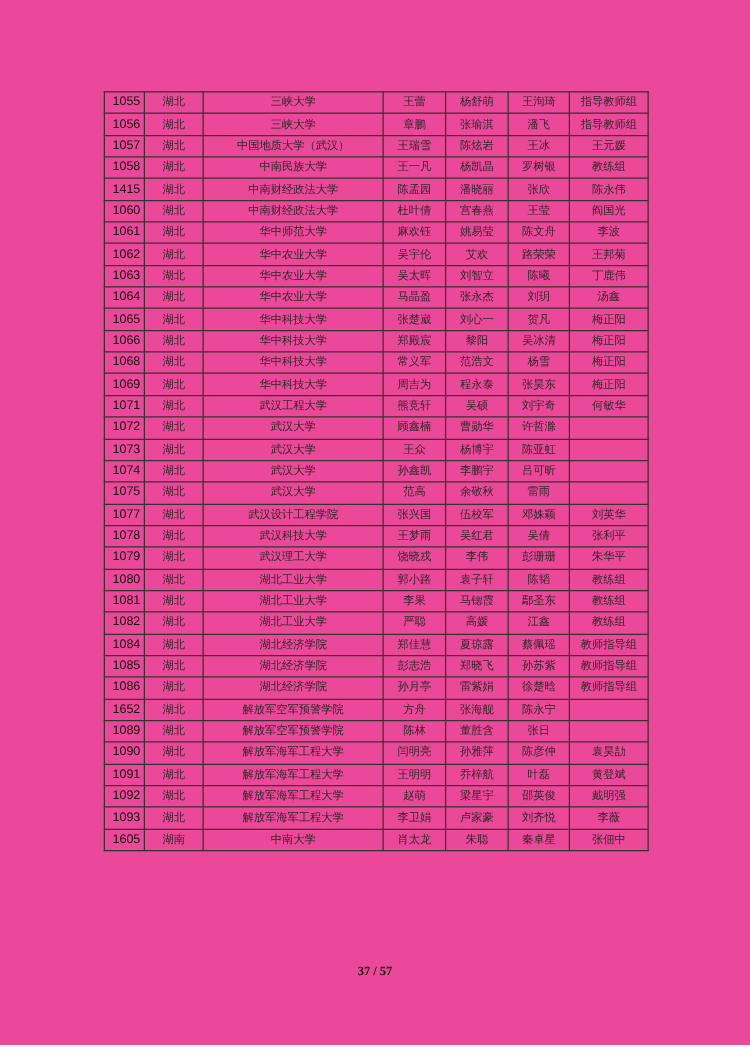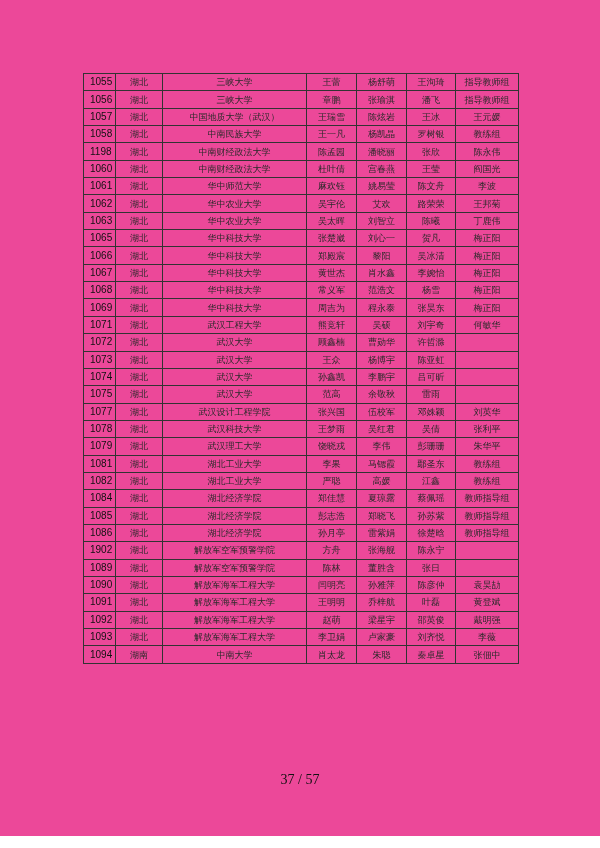--- a/index.html
+++ b/index.html
@@ -15,21 +15,21 @@
   table.roster td.num { text-align: left; padding-left: 6px;
                         font-family: "Liberation Sans", sans-serif; font-size: 10px; color: #111; }
   col.c-num { width: 32px; }
   col.c-prov { width: 47px; }
   col.c-school { width: 144px; }
   col.c-m1 { width: 50px; }
   col.c-m2 { width: 50px; }
   col.c-m3 { width: 49px; }
   col.c-adv { width: 63px; }
   .page-num { position: absolute; left: 0; width: 600px; top: 772px; text-align: center;
-              font-family: "Liberation Serif", serif; font-weight: normal; font-size: 14px; color: #111; }
+              font-family: "Liberation Serif", serif; font-weight: bold; font-size: 10px; color: #111; }
 </style>
 </head>
 <body>
 
 <div class="page">
   <table class="roster">
     <colgroup>
       <col class="c-num">
         <col class="c-prov">
         <col class="c-school">
@@ -69,21 +69,21 @@
         <tr>
     <td class="num">1058</td>
     <td>湖北</td>
     <td>中南民族大学</td>
     <td>王一凡</td>
     <td>杨凯晶</td>
     <td>罗树银</td>
     <td>教练组</td>
   </tr>
         <tr>
-    <td class="num">1198</td>
+    <td class="num">1415</td>
     <td>湖北</td>
     <td>中南财经政法大学</td>
     <td>陈孟园</td>
     <td>潘晓丽</td>
     <td>张欣</td>
     <td>陈永伟</td>
   </tr>
         <tr>
     <td class="num">1060</td>
     <td>湖北</td>
@@ -114,47 +114,47 @@
         <tr>
     <td class="num">1063</td>
     <td>湖北</td>
     <td>华中农业大学</td>
     <td>吴太晖</td>
     <td>刘智立</td>
     <td>陈曦</td>
     <td>丁鹿伟</td>
   </tr>
         <tr>
+    <td class="num">1064</td>
+    <td>湖北</td>
+    <td>华中农业大学</td>
+    <td>马晶盈</td>
+    <td>张永杰</td>
+    <td>刘玥</td>
+    <td>汤鑫</td>
+  </tr>
+        <tr>
     <td class="num">1065</td>
     <td>湖北</td>
     <td>华中科技大学</td>
     <td>张楚崴</td>
     <td>刘心一</td>
     <td>贺凡</td>
     <td>梅正阳</td>
   </tr>
         <tr>
     <td class="num">1066</td>
     <td>湖北</td>
     <td>华中科技大学</td>
     <td>郑殿宸</td>
     <td>黎阳</td>
     <td>吴冰清</td>
     <td>梅正阳</td>
   </tr>
         <tr>
-    <td class="num">1067</td>
-    <td>湖北</td>
-    <td>华中科技大学</td>
-    <td>黄世杰</td>
-    <td>肖水鑫</td>
-    <td>李婉怡</td>
-    <td>梅正阳</td>
-  </tr>
-        <tr>
     <td class="num">1068</td>
     <td>湖北</td>
     <td>华中科技大学</td>
     <td>常义军</td>
     <td>范浩文</td>
     <td>杨雪</td>
     <td>梅正阳</td>
   </tr>
         <tr>
     <td class="num">1069</td>
@@ -231,20 +231,29 @@
         <tr>
     <td class="num">1079</td>
     <td>湖北</td>
     <td>武汉理工大学</td>
     <td>饶晓戎</td>
     <td>李伟</td>
     <td>彭珊珊</td>
     <td>朱华平</td>
   </tr>
         <tr>
+    <td class="num">1080</td>
+    <td>湖北</td>
+    <td>湖北工业大学</td>
+    <td>郭小路</td>
+    <td>袁子轩</td>
+    <td>陈韬</td>
+    <td>教练组</td>
+  </tr>
+        <tr>
     <td class="num">1081</td>
     <td>湖北</td>
     <td>湖北工业大学</td>
     <td>李果</td>
     <td>马锶霞</td>
     <td>鄢圣东</td>
     <td>教练组</td>
   </tr>
         <tr>
     <td class="num">1082</td>
@@ -276,21 +285,21 @@
         <tr>
     <td class="num">1086</td>
     <td>湖北</td>
     <td>湖北经济学院</td>
     <td>孙月亭</td>
     <td>雷紫娟</td>
     <td>徐楚晗</td>
     <td>教师指导组</td>
   </tr>
         <tr>
-    <td class="num">1902</td>
+    <td class="num">1652</td>
     <td>湖北</td>
     <td>解放军空军预警学院</td>
     <td>方舟</td>
     <td>张海舰</td>
     <td>陈永宁</td>
     <td></td>
   </tr>
         <tr>
     <td class="num">1089</td>
     <td>湖北</td>
@@ -330,21 +339,21 @@
         <tr>
     <td class="num">1093</td>
     <td>湖北</td>
     <td>解放军海军工程大学</td>
     <td>李卫娟</td>
     <td>卢家豪</td>
     <td>刘齐悦</td>
     <td>李薇</td>
   </tr>
         <tr>
-    <td class="num">1094</td>
+    <td class="num">1605</td>
     <td>湖南</td>
     <td>中南大学</td>
     <td>肖太龙</td>
     <td>朱聪</td>
     <td>秦卓星</td>
     <td>张佃中</td>
   </tr>
       </tbody>
   </table>
   <div class="page-num">37 / 57</div>

